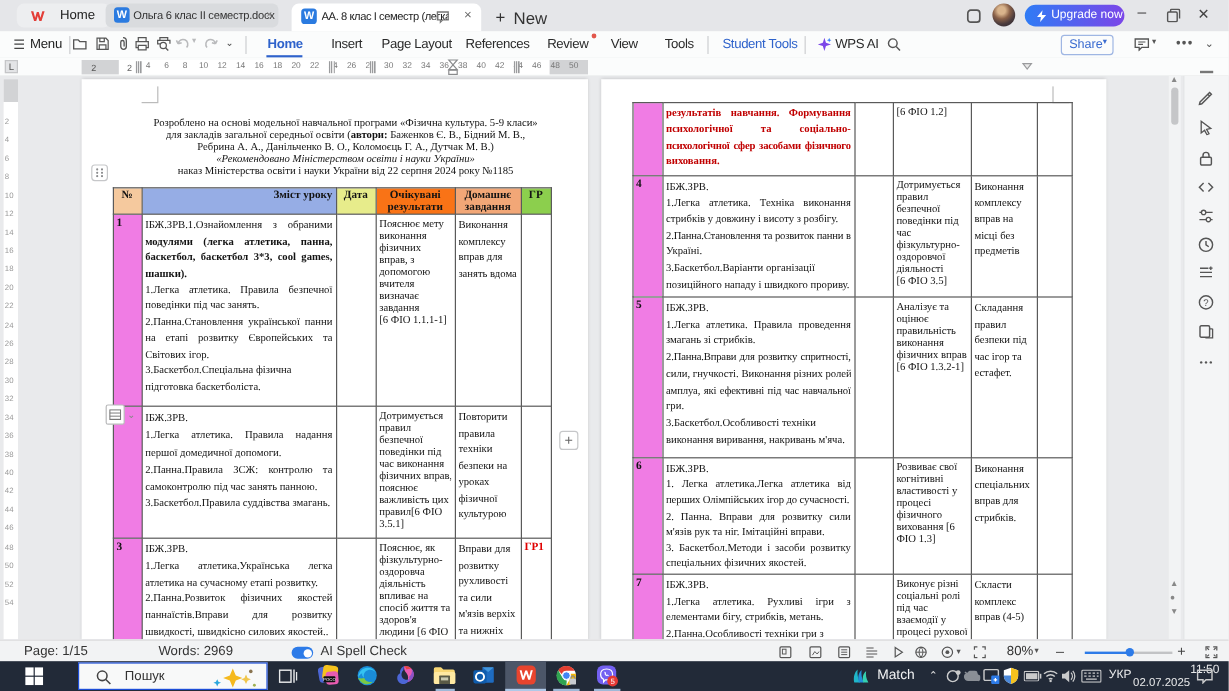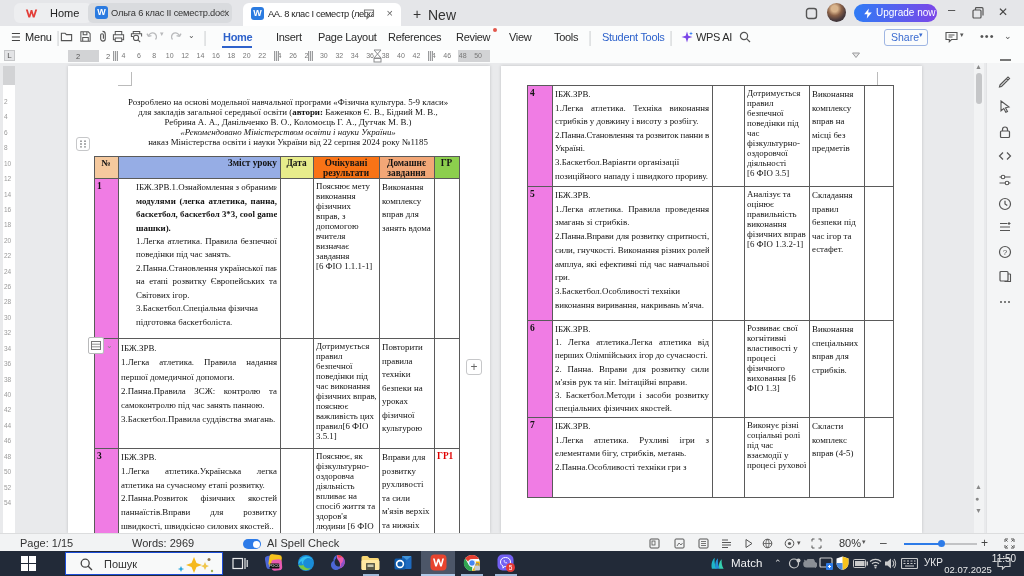--- a/index.html
+++ b/index.html
@@ -254,21 +254,21 @@
           <td style="background:#E7EC8B;">Дата</td>
           <td style="background:#f97316;">Очікувані результати</td>
           <td style="background:#F2A777;">Домашнє завдання</td>
           <td style="background:#8CCF4D;">ГР</td>
         </tr>
         <tr style="height:160px;">
           <td class="num">
                 <div class="cw" style="height:153px;">1</div>
               </td>
           <td class="smj">
-                <div class="cw" style="height:156px;margin-left:15px;">
+                <div class="cw" style="height:156px;">
             <div class="jl">ІБЖ.ЗРВ.1.Ознайомлення з обраними</div>
             <div class="jl"><b>модулями (легка атлетика, панна,</b></div>
             <div class="jl"><b>баскетбол, баскетбол 3*3, cool games,</b></div>
             <div><b>шашки).</b></div>
             <div class="jl">1.Легка атлетика. Правила безпечної</div>
             <div>поведінки під час занять.</div>
             <div class="jl">2.Панна.Становлення української панни</div>
             <div class="jl">на етапі розвитку Європейських та</div>
             <div>Світових ігор.</div>
             <div>3.Баскетбол.Спеціальна фізична</div>
@@ -335,20 +335,35 @@
       <table class="doc" style="position:absolute;left:26px;top:19px;width:366px;">
         <colgroup>
             <col style="width:25px">
             <col style="width:160px">
             <col style="width:32px">
             <col style="width:65px">
             <col style="width:55px">
             <col style="width:29px">
           </colgroup>
         <tbody>
+            <tr style="height:61px;">
+          <td class="num"></td>
+          <td class="smj" style="color:#C00000;font-weight:bold;line-height:13.4px;">
+                <div class="cw" style="height:58px;">
+            <div class="jl">результатів навчання. Формування</div>
+            <div class="jl">психологічної та соціально-</div>
+            <div class="jl" style="letter-spacing:-0.2px;">психологічної сфер засобами фізичного</div>
+            <div>виховання.</div>
+          </div>
+              </td>
+          <td></td>
+          <td class="sm1">[6 ФІО 1.2]</td>
+          <td></td>
+          <td></td>
+        </tr>
         <tr style="height:101px;">
           <td class="num">4</td>
           <td class="smj" style="line-height:13.6px;">
                 <div class="cw" style="height:97px;">
             <div>ІБЖ.ЗРВ.</div>
             <div class="jl">1.Легка атлетика. Техніка виконання</div>
             <div>стрибків у довжину і висоту з розбігу.</div>
             <div class="jl" style="letter-spacing:-0.15px;">2.Панна.Становлення та розвиток панни в</div>
             <div>Україні.</div>
             <div>3.Баскетбол.Варіанти організації</div>

